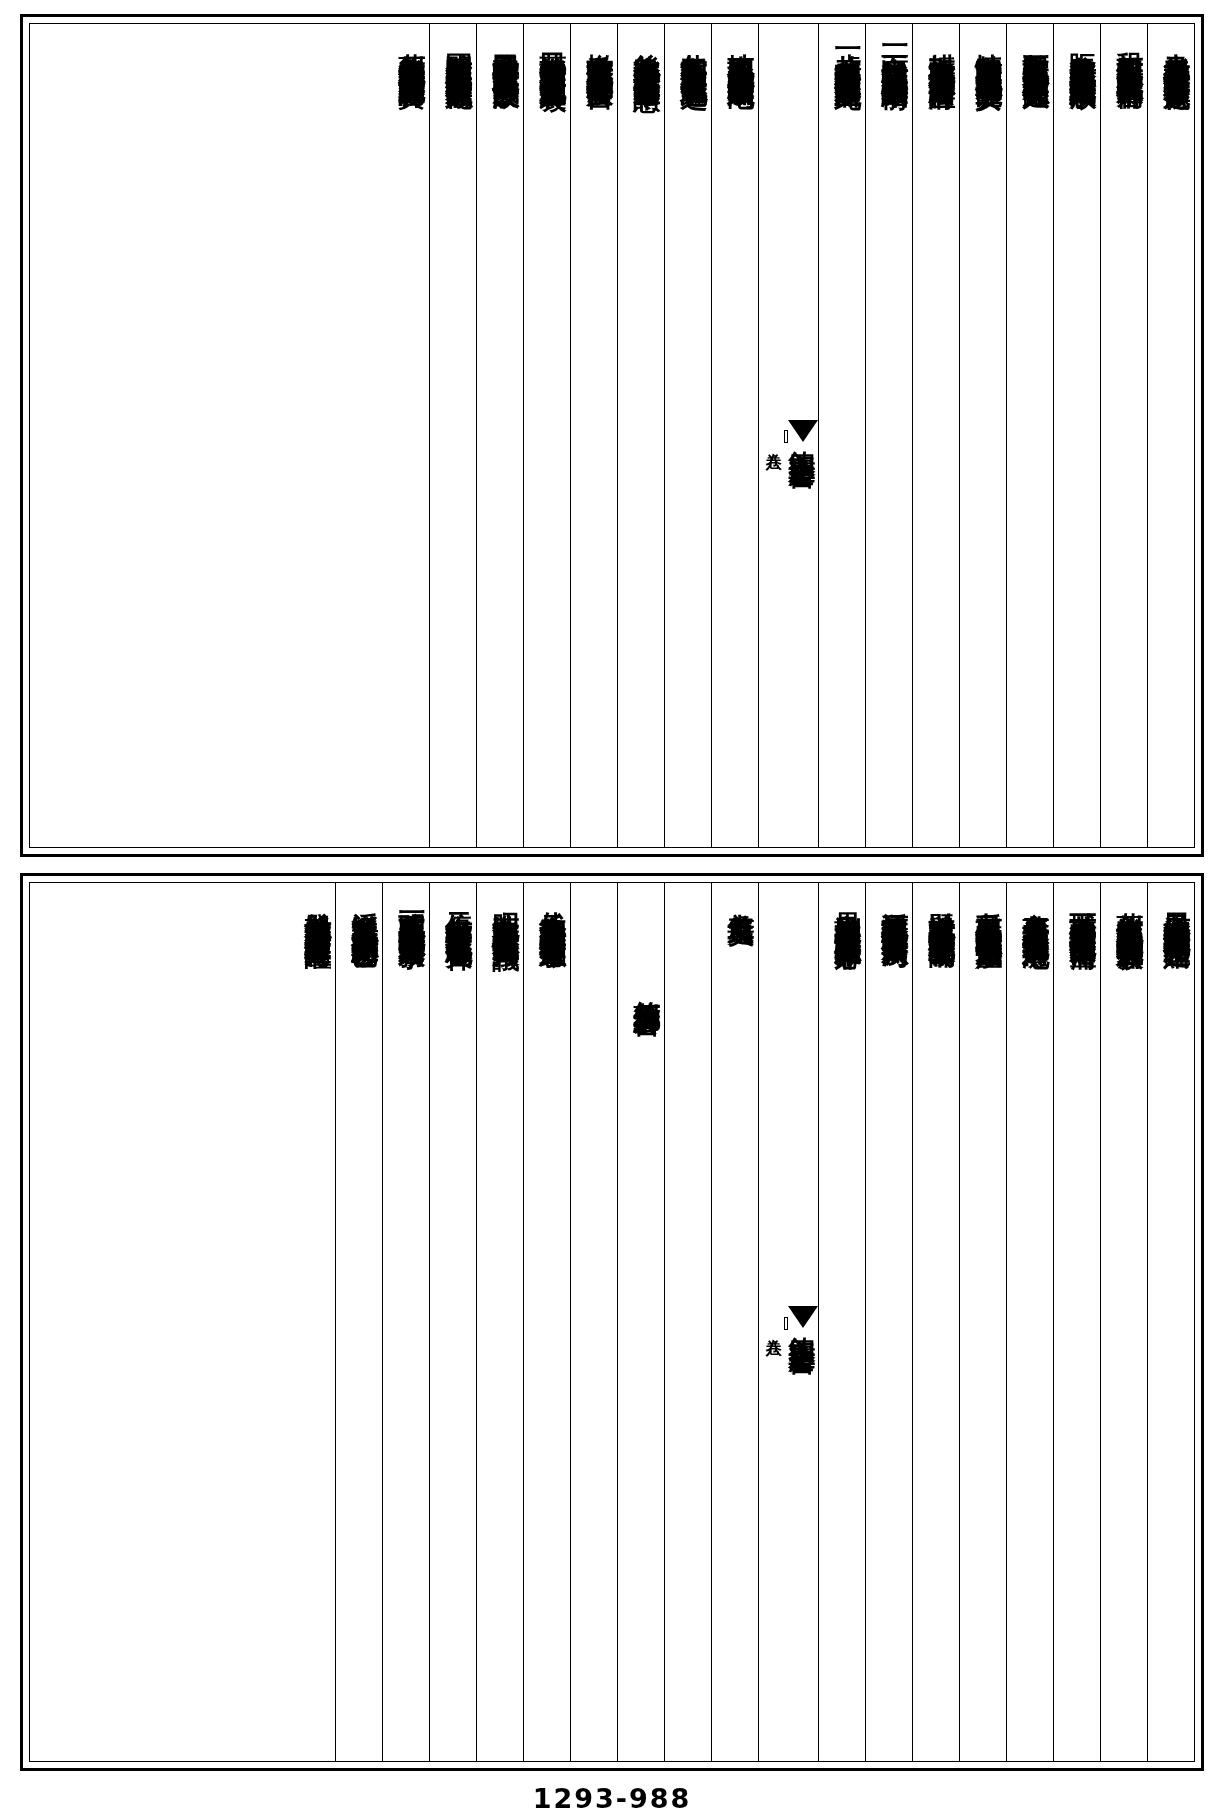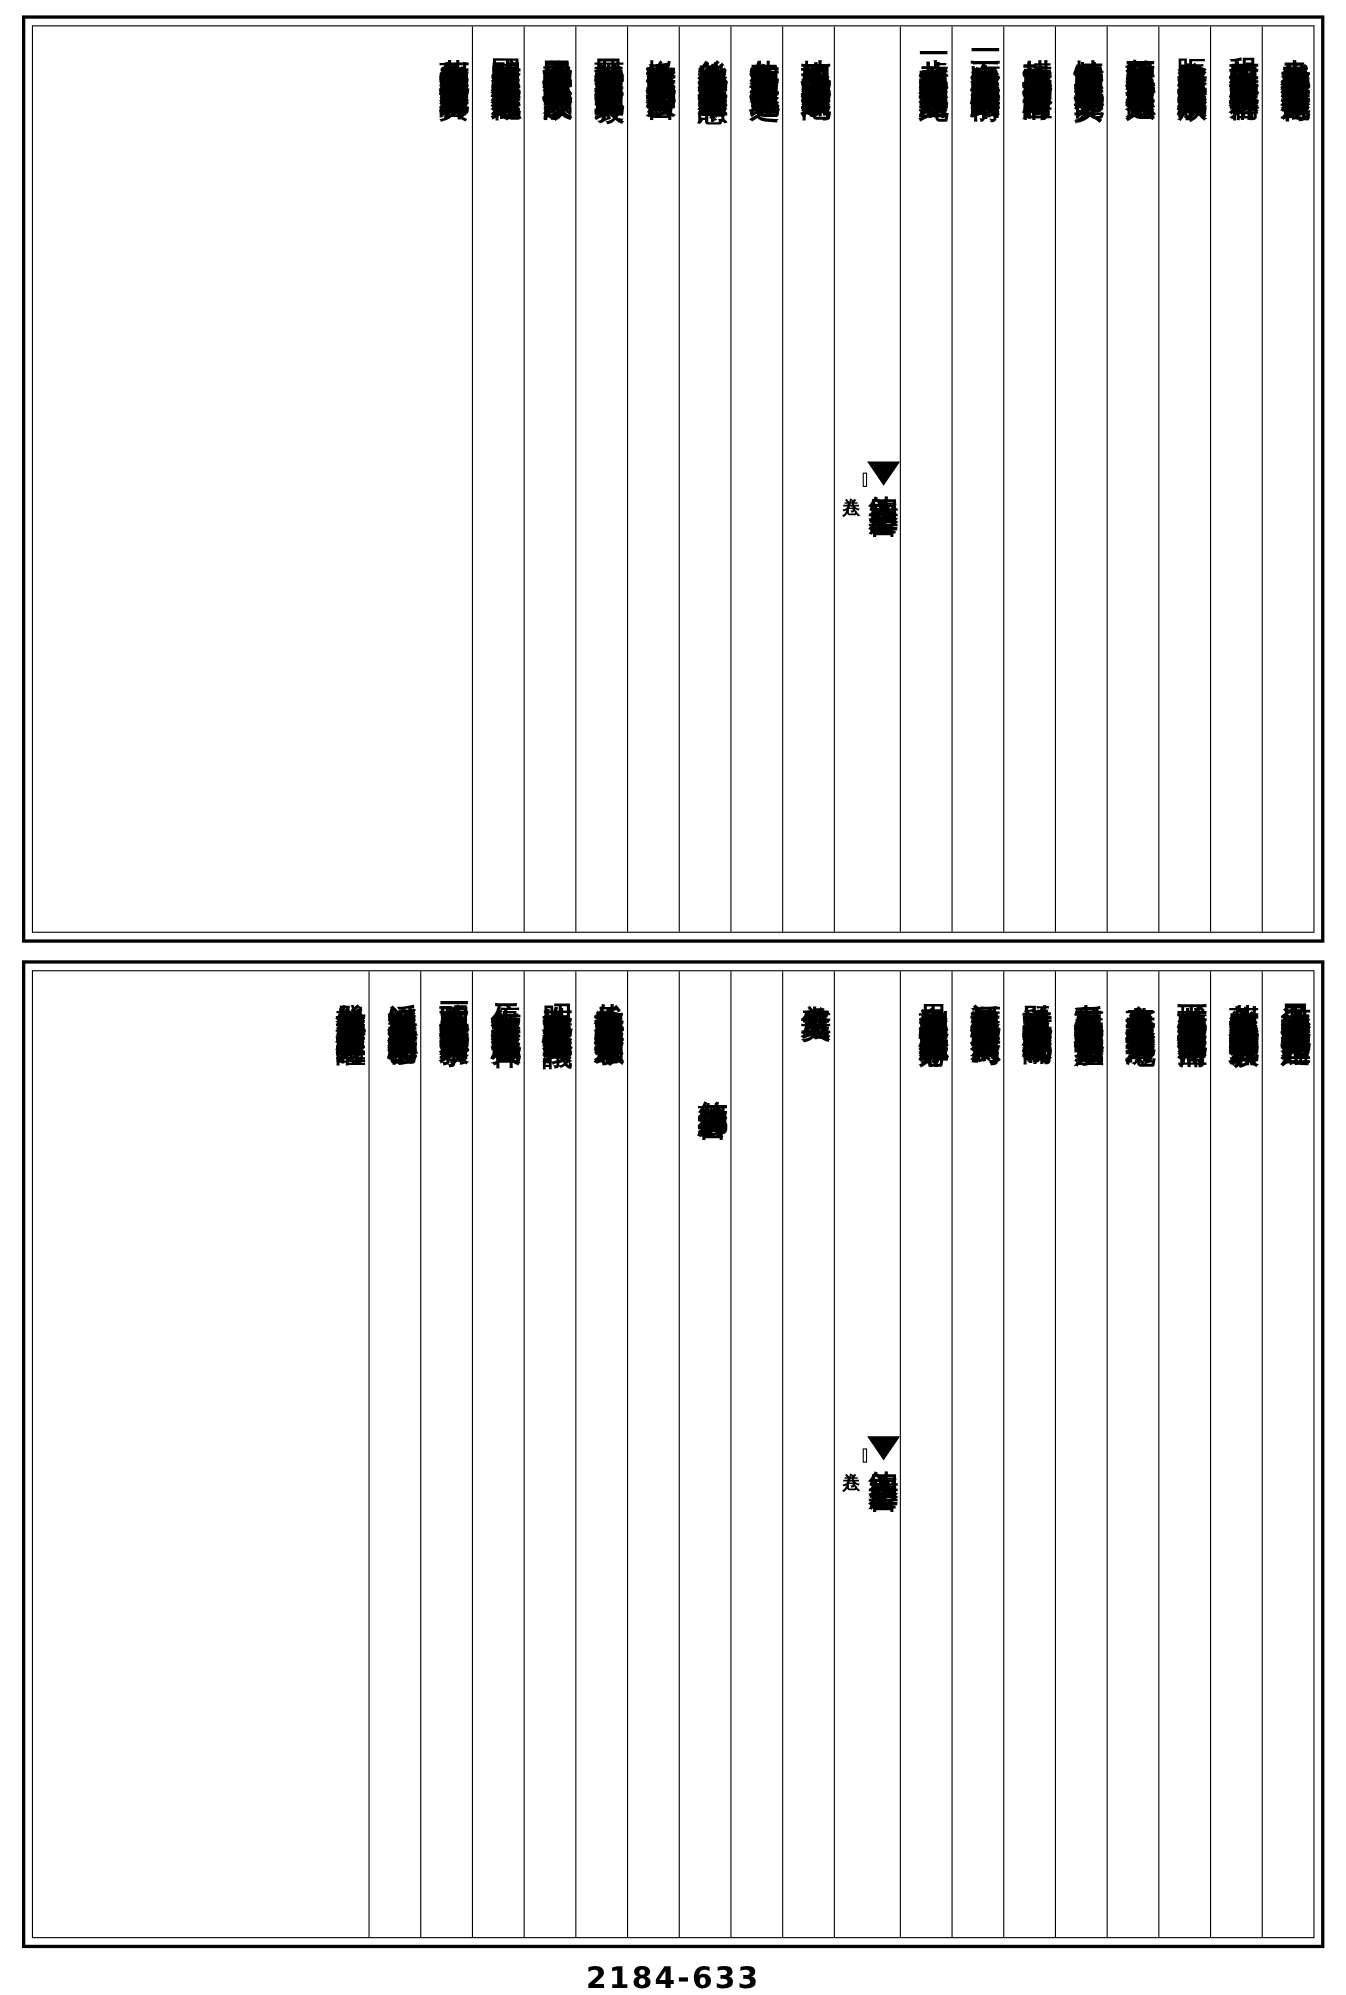--- a/index.html
+++ b/index.html
@@ -200,15 +200,15 @@
       <div class="col empty"></div>
       <div class="col">伏承台諭仰見諸老精白事神為民祈福之意某不敏</div>
       <div class="col">叨有地方之責敢不祗承以實大戾惟是五邑停人議</div>
       <div class="col">停二十年矣何其宜復而久不復也其故可思也夫神</div>
       <div class="col">聰明正直而一者也豈其不以百姓疾苦為念而務求</div>
       <div class="col">淫樂以逞其欲必不然矣成案具在似難紛更公移已</div>
       <div class="col">發似難食言無已則仍行蒲州多其侑享豐其牲醴可</div>
     </div>
   </div>
 
-  <div class="footer">2184-633</div>
+  <div class="footer">1293-988</div>
 
 </div>
 
 </body></html>

